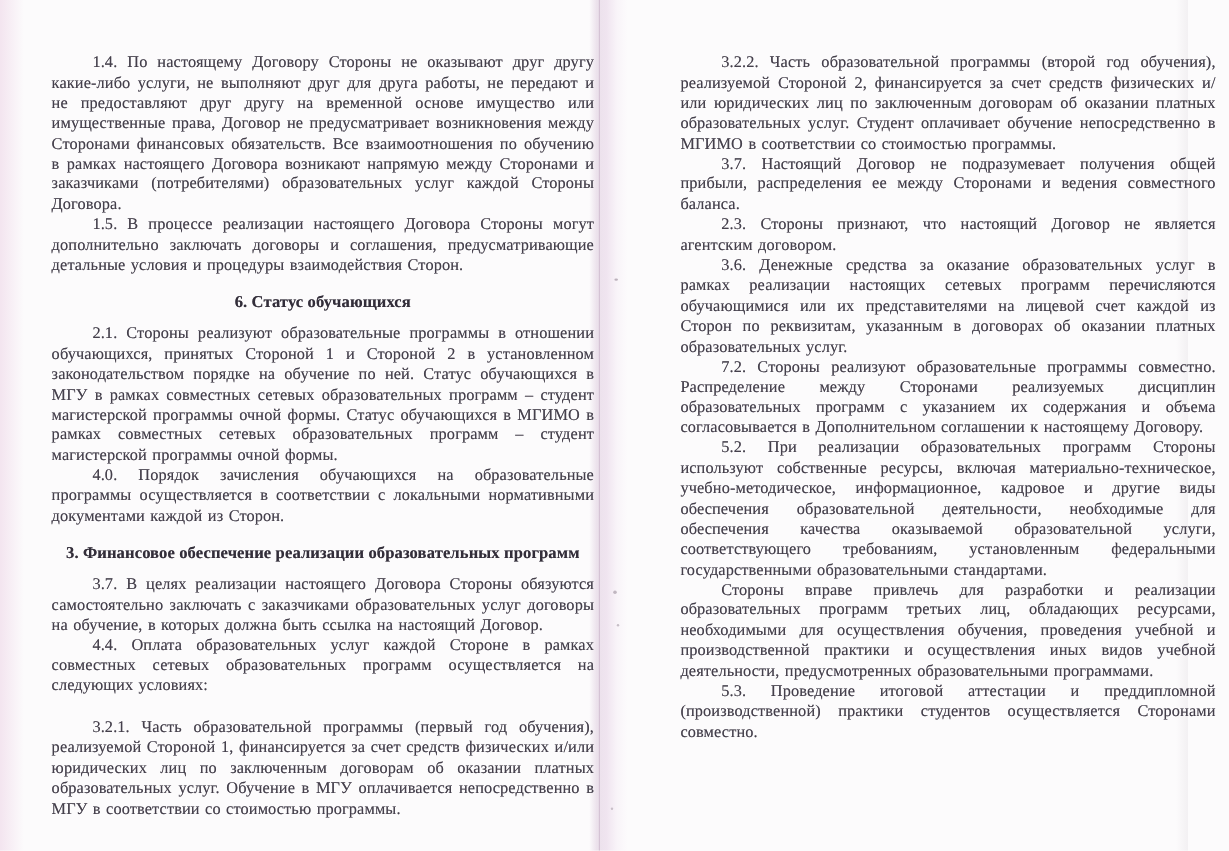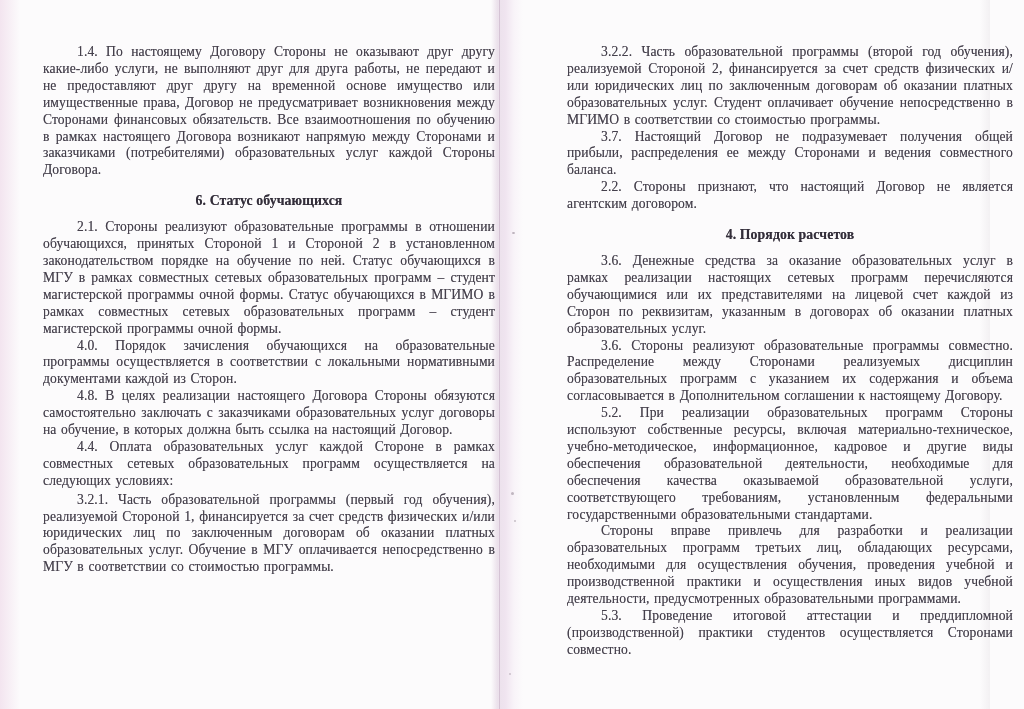--- a/index.html
+++ b/index.html
@@ -50,21 +50,21 @@
     letter-spacing:0.1px;
   }
   .page-left{left:43px;width:452px;}
   .page-right{left:567px;width:446px;}
   .para{
     margin:0;
     text-indent:34px;
     word-spacing:1px;
     text-shadow:0 0 0.4px rgba(69,64,76,0.55); 
   }
-  .para.gap{margin-top:2px;}
+  .para.gap{margin-top:18px;}
   .heading{
     margin:14px 6px 9px;
     font-size:13.8px;
     font-weight:bold;
     color:var(--head);
     text-align:center;
     text-indent:0;
     text-shadow:0 0 0.4px rgba(51,46,58,0.6);
   }
   
@@ -77,35 +77,36 @@
 </head>
 <body>
 
 <div class="scan">
   <div class="edge-left"></div>
   <div class="edge-right"></div>
   <div class="gutter"></div>
 
   <section class="page page-left">
       <p class="para">1.4. По настоящему Договору Стороны не оказывают друг другу какие-либо услуги, не выполняют друг для друга работы, не передают и не предоставляют друг другу на временной основе имущество или имущественные права, Договор не предусматривает возникновения между Сторонами финансовых обязательств. Все взаимоотношения по обучению в рамках настоящего Договора возникают напрямую между Сторонами и заказчиками (потребителями) образовательных услуг каждой Стороны Договора.</p>
+      <p class="para">1.5. В процессе реализации настоящего Договора Стороны могут дополнительно заключать договоры и соглашения, предусматривающие детальные условия и процедуры взаимодействия Сторон.</p>
       <h3 class="heading">6. Статус обучающихся</h3>
       <p class="para">2.1. Стороны реализуют образовательные программы в отношении обучающихся, принятых Стороной 1 и Стороной 2 в установленном законодательством порядке на обучение по ней. Статус обучающихся в МГУ в рамках совместных сетевых образовательных программ – студент магистерской программы очной формы. Статус обучающихся в МГИМО в рамках совместных сетевых образовательных программ – студент магистерской программы очной формы.</p>
       <p class="para">4.0. Порядок зачисления обучающихся на образовательные программы осуществляется в соответствии с локальными нормативными документами каждой из Сторон.</p>
-      <p class="para">4.8. В целях реализации настоящего Договора Стороны обязуются самостоятельно заключать с заказчиками образовательных услуг договоры на обучение, в которых должна быть ссылка на настоящий Договор.</p>
+      <h3 class="heading">3. Финансовое обеспечение реализации образовательных программ</h3>
+      <p class="para">3.7. В целях реализации настоящего Договора Стороны обязуются самостоятельно заключать с заказчиками образовательных услуг договоры на обучение, в которых должна быть ссылка на настоящий Договор.</p>
       <p class="para">4.4. Оплата образовательных услуг каждой Стороне в рамках совместных сетевых образовательных программ осуществляется на следующих условиях:</p>
       <p class="para gap">3.2.1. Часть образовательной программы (первый год обучения), реализуемой Стороной 1, финансируется за счет средств физических и/или юридических лиц по заключенным договорам об оказании платных образовательных услуг. Обучение в МГУ оплачивается непосредственно в МГУ в соответствии со стоимостью программы.</p>
     </section>
 
   <section class="page page-right">
       <p class="para">3.2.2. Часть образовательной программы (второй год обучения), реализуемой Стороной 2, финансируется за счет средств физических и/или юридических лиц по заключенным договорам об оказании платных образовательных услуг. Студент оплачивает обучение непосредственно в МГИМО в соответствии со стоимостью программы.</p>
       <p class="para">3.7. Настоящий Договор не подразумевает получения общей прибыли, распределения ее между Сторонами и ведения совместного баланса.</p>
-      <p class="para">2.2. Стороны признают, что настоящий Договор не является агентским договором.</p>
-      <h3 class="heading">4. Порядок расчетов</h3>
+      <p class="para">2.3. Стороны признают, что настоящий Договор не является агентским договором.</p>
       <p class="para">3.6. Денежные средства за оказание образовательных услуг в рамках реализации настоящих сетевых программ перечисляются обучающимися или их представителями на лицевой счет каждой из Сторон по реквизитам, указанным в договорах об оказании платных образовательных услуг.</p>
-      <p class="para">3.6. Стороны реализуют образовательные программы совместно. Распределение между Сторонами реализуемых дисциплин образовательных программ с указанием их содержания и объема согласовывается в Дополнительном соглашении к настоящему Договору.</p>
+      <p class="para">7.2. Стороны реализуют образовательные программы совместно. Распределение между Сторонами реализуемых дисциплин образовательных программ с указанием их содержания и объема согласовывается в Дополнительном соглашении к настоящему Договору.</p>
       <p class="para">5.2. При реализации образовательных программ Стороны используют собственные ресурсы, включая материально-техническое, учебно-методическое, информационное, кадровое и другие виды обеспечения образовательной деятельности, необходимые для обеспечения качества оказываемой образовательной услуги, соответствующего требованиям, установленным федеральными государственными образовательными стандартами.</p>
       <p class="para">Стороны вправе привлечь для разработки и реализации образовательных программ третьих лиц, обладающих ресурсами, необходимыми для осуществления обучения, проведения учебной и производственной практики и осуществления иных видов учебной деятельности, предусмотренных образовательными программами.</p>
       <p class="para">5.3. Проведение итоговой аттестации и преддипломной (производственной) практики студентов осуществляется Сторонами совместно.</p>
     </section>
 
   <div class="speck s1"></div>
   <div class="speck s2"></div>
   <div class="speck s3"></div>
   <div class="speck s4"></div>
 </div>

